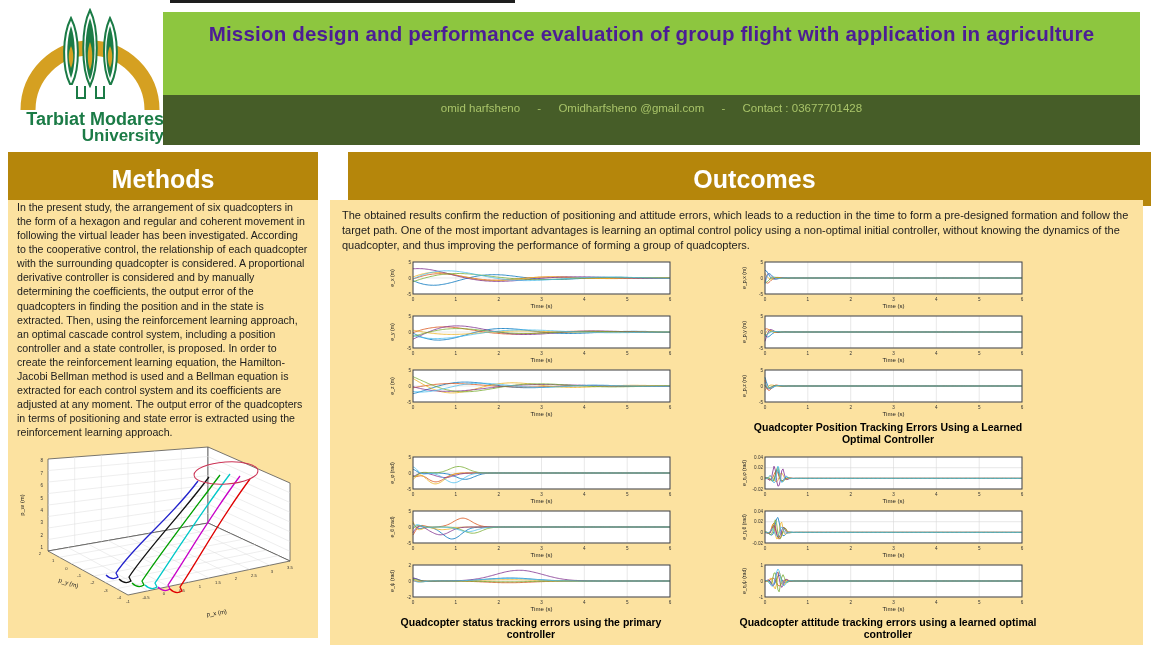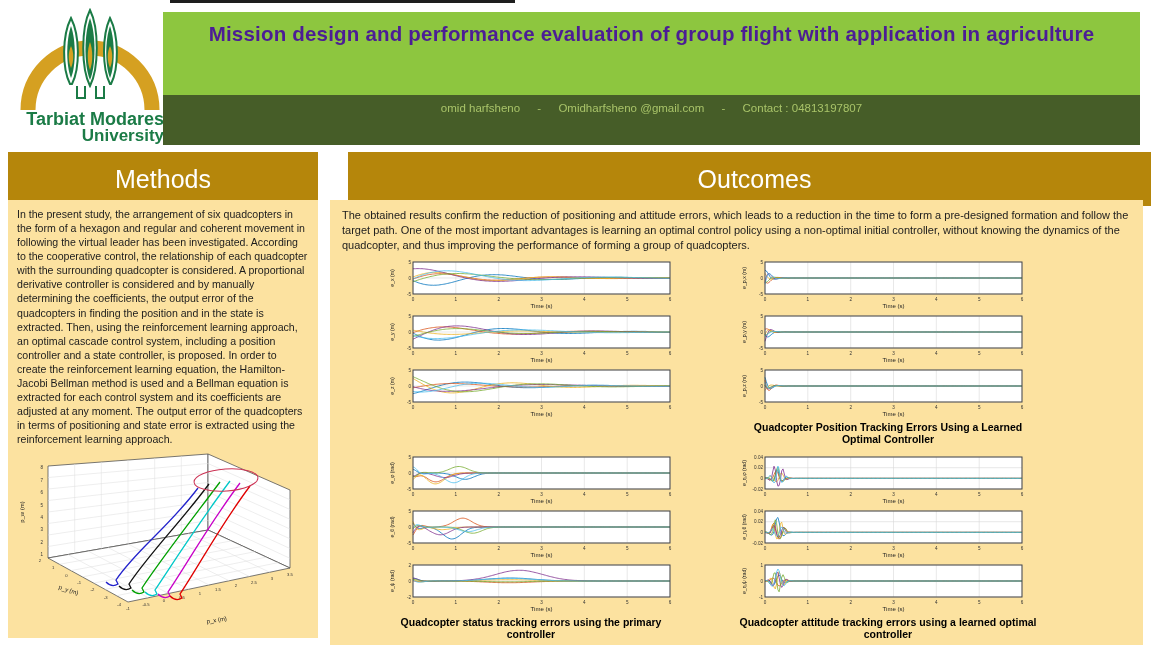--- a/index.html
+++ b/index.html
@@ -9,29 +9,29 @@
   .top-edge{position:absolute;left:170px;top:0;width:345px;height:3px;background:#1e1e1e;}
   .logo{position:absolute;left:14px;top:6px;width:152px;height:140px;}
   .title-box{position:absolute;left:163px;top:12px;width:977px;height:83px;background:#8dc63f;}
   .title-box h1{margin:0;padding-top:10px;text-align:center;font-size:20.5px;font-weight:bold;color:#4c1d95;letter-spacing:.2px;}
   .contact-box{position:absolute;left:163px;top:95px;width:977px;height:50px;background:#465d28;color:#a9c469;font-size:11.5px;}
   .contact-line{text-align:center;margin-top:7px;}
   .contact-line span{margin:12px 7px;}
   .contact-line .email-bold{font-weight:bold;color:#c6e14f;}
 
   
-  .sec-head{position:absolute;height:54px;background:#b5860b;color:#ffffff;display:flex;align-items:center;justify-content:center;font-size:25px;font-weight:normal;}
+  .sec-head{position:absolute;height:54px;background:#b5860b;color:#ffffff;display:flex;align-items:center;justify-content:center;font-size:25px;font-weight:bold;}
   .methods-head{left:8px;top:152px;width:310px;}
   .outcomes-head{left:348px;top:152px;width:813px;}
 
   
   .panel{position:absolute;background:#fce2a0;}
   .methods-panel{left:8px;top:200px;width:310px;height:438px;}
   .outcomes-panel{left:330px;top:200px;width:813px;height:445px;}
-  .body-text{color:#1c1c1c;font-size:10.6px;line-height:1.33;padding:7px 9px 0 9px;text-align:left;}
+  .body-text{color:#1c1c1c;font-size:10.6px;line-height:1.33;padding:0 9px 0 9px;text-align:left;}
   .outcomes-panel .body-text{font-size:11px;line-height:1.38;padding:8px 12px 0 12px;}
 
   
   .plot-grid{display:grid;grid-template-columns:290px 300px;column-gap:62px;row-gap:10px;padding-left:56px;margin-top:6px;}
   .plot-group{margin:0;}
   .plot-stack{display:flex;flex-direction:column;gap:4px;}
   .plot-group figcaption{text-align:center;font-size:10.5px;font-weight:bold;color:#000;margin-top:3px;}
   .miniplot{display:block;}
 
   
@@ -72,21 +72,21 @@
   <div class="title-box">
     <h1>Mission design and performance evaluation of group flight with application in agriculture</h1>
   </div>
 
   <div class="contact-box">
     <div class="contact-line">
       <span>omid harfsheno</span>
       <span>-</span>
       <span>Omidharfsheno @gmail.com</span>
       <span>-</span>
-      <span>Contact : 04813197807</span>
+      <span>Contact : 03677701428</span>
     </div>
   </div>
 
   <div class="sec-head methods-head">Methods</div>
   <div class="sec-head outcomes-head">Outcomes</div>
 
   <div class="panel methods-panel">
     <div class="body-text">In the present study, the arrangement of six quadcopters in the form of a hexagon and regular and coherent movement in following the virtual leader has been investigated. According to the cooperative control, the relationship of each quadcopter with the surrounding quadcopter is considered. A proportional derivative controller is considered and by manually determining the coefficients, the output error of the quadcopters in finding the position and in the state is extracted. Then, using the reinforcement learning approach, an optimal cascade control system, including a position controller and a state controller, is proposed. In order to create the reinforcement learning equation, the Hamilton-Jacobi Bellman method is used and a Bellman equation is extracted for each control system and its coefficients are adjusted at any moment. The output error of the quadcopters in terms of positioning and state error is extracted using the reinforcement learning approach.</div>
     <svg id="fig3d" class="fig3d" width="302" height="178" viewBox="0 0 302 178" xmlns="http://www.w3.org/2000/svg">
         <polygon points="36,108 36,16 196,4 196,80" fill="#ffffff" stroke="#555" stroke-width="0.8"></polygon>

